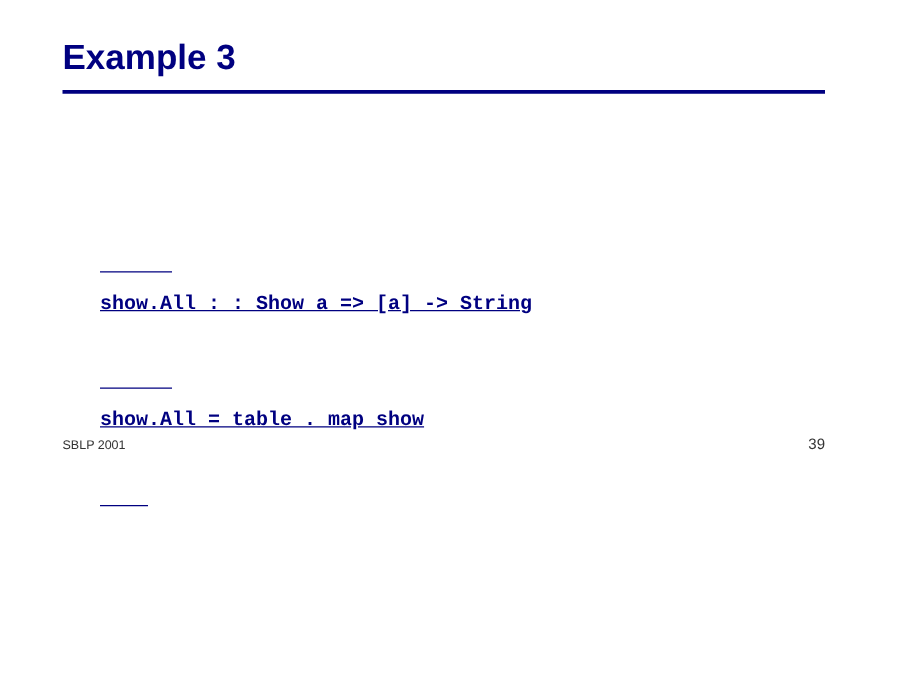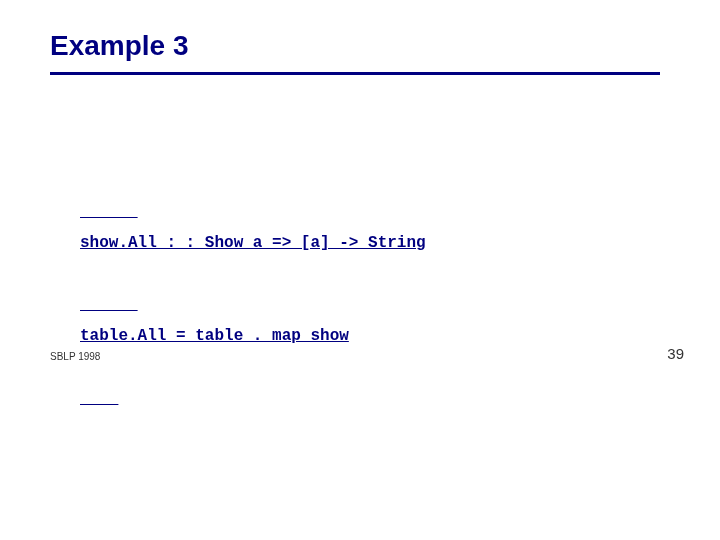--- a/index.html
+++ b/index.html
@@ -46,43 +46,43 @@
   .footer-left {
     position: absolute;
     left: 50px;
     bottom: 22px;
     font-size: 10px;
     color: #333;
     font-family: Verdana, Geneva, sans-serif;
   }
   .footer-right {
     position: absolute;
-    right: 36px;
+    right: 60px;
     bottom: 22px;
-    font-size: 15px;
+    font-size: 12px;
     color: #333;
     font-family: Verdana, Geneva, sans-serif;
   }
 </style>
 </head>
 <body>
 
 <div class="slide">
   <h1 class="title">Example 3</h1>
   <hr class="rule">
 
   <div class="code-block">
     <div class="group">
       <div>show.All : : Show a =&gt; [a] -&gt; String</div>
-      <div>table.All = table . map show</div>
+      <div>show.All = table . map show</div>
     </div>
     <div class="group">
       
       
       
       
     </div>
     
   </div>
 
-  <div class="footer-left">SBLP 1998</div>
+  <div class="footer-left">SBLP 2001</div>
   <div class="footer-right">39</div>
 </div>
 
 </body></html>

